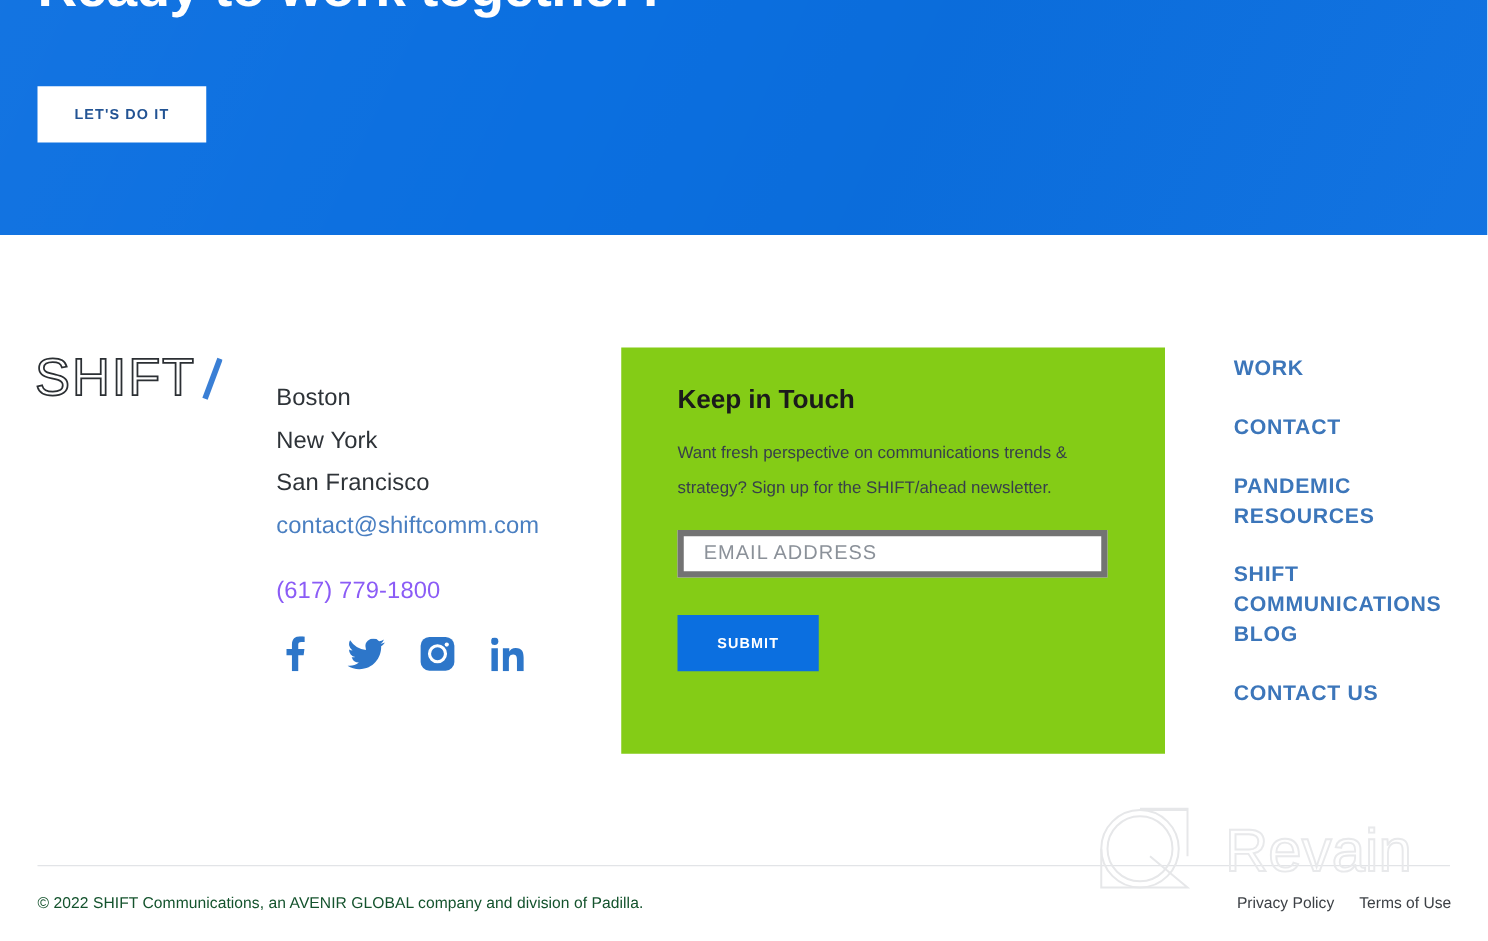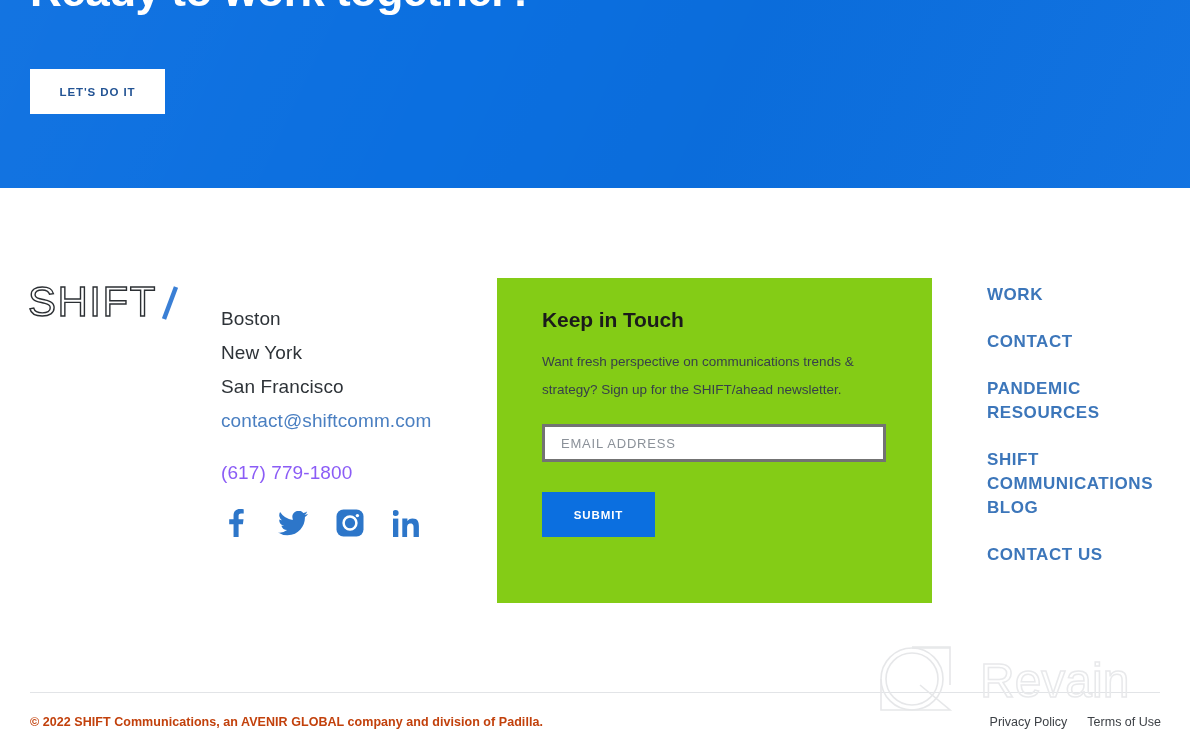--- a/index.html
+++ b/index.html
@@ -77,22 +77,22 @@
     font-size:21px; font-weight:bold; color:#1b1b1b;
     letter-spacing:-0.1px;
   }
   .news-desc {
     position:absolute; left:45px; top:70px; width:330px;
     font-size:13.5px; color:#37404a; line-height:28px;
   }
   .news-input {
     position:absolute; left:45px; top:146px;
     width:344px; height:38px;
-    background:#ffffff; border:3px solid #737373;
-    font-size:13px; color:#3a3a3a; padding:0 16px;
+    background:#ffffff; border:5px solid #737373;
+    font-size:16px; color:#3a3a3a; padding:0 16px;
     font-family:"Liberation Sans", sans-serif;
     letter-spacing:0.6px;
   }
   .news-input::placeholder { color:#8b9199; letter-spacing:0.8px; }
   .news-submit {
     position:absolute; left:45px; top:214px;
     width:113px; height:45px;
     background:#0b6fe0; border:none; color:#ffffff;
     font-size:11.5px; font-weight:bold; letter-spacing:0.9px;
     cursor:pointer; font-family:"Liberation Sans", sans-serif;
@@ -109,21 +109,21 @@
 
   
   .divider {
     position:absolute; left:30px; top:504px; width:1130px; height:1px;
     background:#e2e4e7;
   }
 
   
   .copyright {
     position:absolute; left:30px; top:527px;
-    font-size:12.5px; color:#c2410c; letter-spacing:0.05px;font-weight:bold;
+    font-size:12.5px; color:#14532d; letter-spacing:0.05px;
   }
   .legal {
     position:absolute; right:29px; top:527px;
     display:flex; gap:20px;
   }
   .legal a {
     font-size:12.5px; color:#3d4146; text-decoration:none;
   }
 
   

